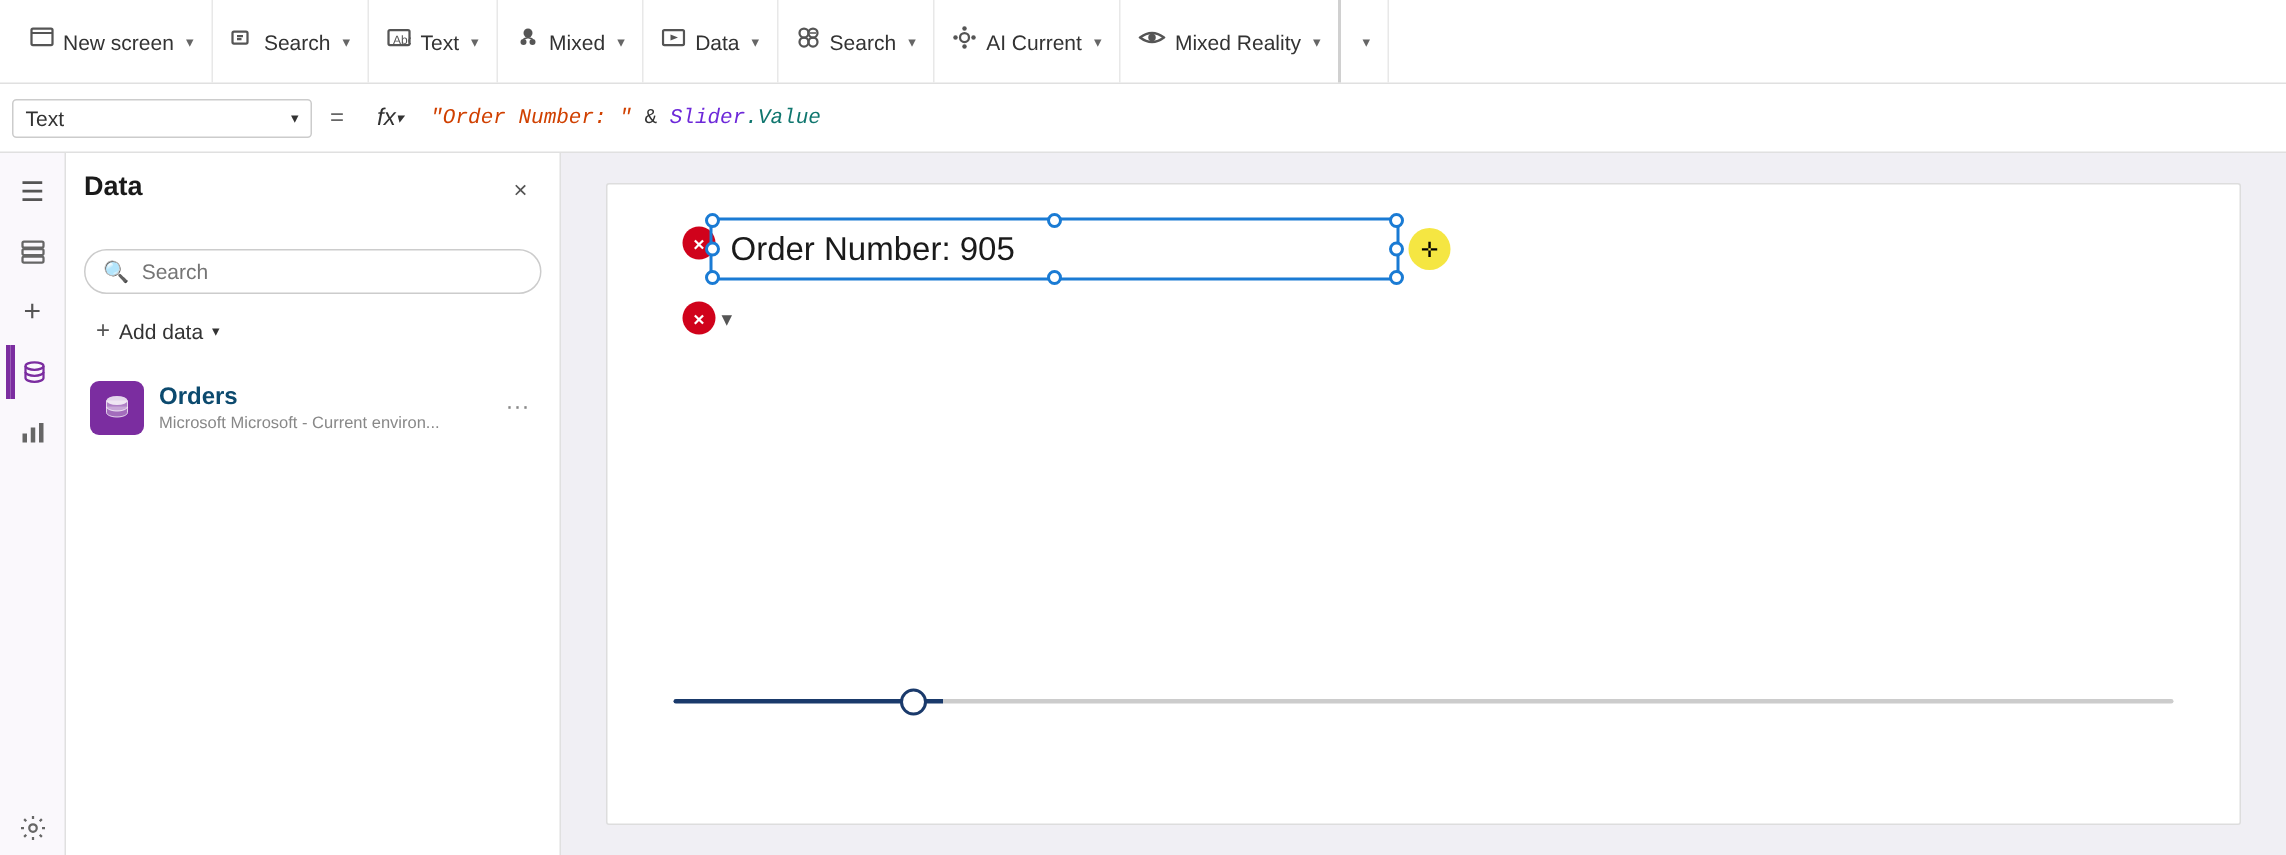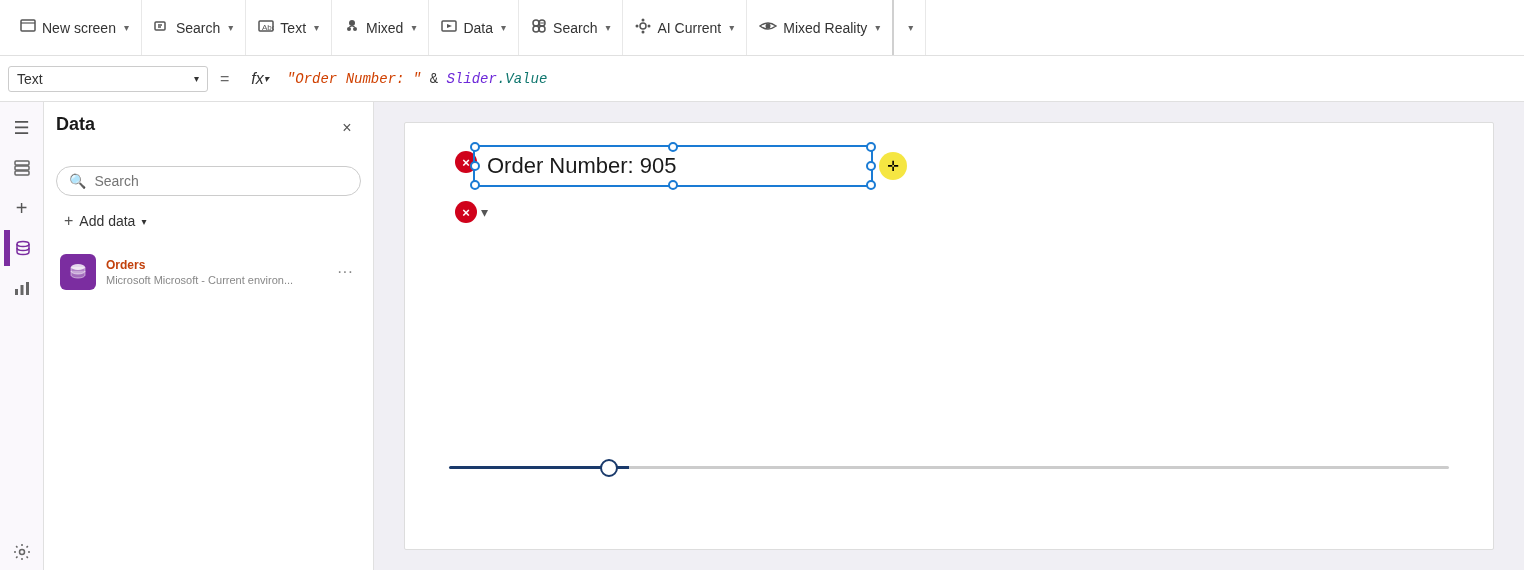--- a/index.html
+++ b/index.html
@@ -193,21 +193,21 @@
       height: 36px;
       background: #7b2da0;
       border-radius: 6px;
       display: flex;
       align-items: center;
       justify-content: center;
       color: #fff;
       font-size: 16px;
     }
     .data-item-info { flex: 1; }
-    .data-item-name { font-size: 12px; font-weight: 600; color: #c2410c; }
+    .data-item-name { font-size: 16px; font-weight: 600; color: #0c4a6e; }
     .data-item-desc { font-size: 11px; color: #888; margin-top: 2px; }
     .data-item-menu { color: #888; font-size: 16px; cursor: pointer; padding: 4px; }
 
     
     .canvas-area {
       flex: 1;
       background: #f0eff4;
       position: relative;
       overflow: hidden;
     }
@@ -535,21 +535,21 @@
     </div>
   </div>
 
   <div class="canvas-area">
     <div class="canvas-content">
 
       <div class="error-badge-group" style="top: 28px; left: 50px;">
         <div class="error-badge">×</div>
       </div>
 
-      <div class="canvas-text-widget" style="top: 22px; left: 68px; width: 400px;">
+      <div class="canvas-text-widget" style="top: 22px; left: 68px; width: 460px;">
         <div class="handle tl"></div>
         <div class="handle tc"></div>
         <div class="handle tr"></div>
         <div class="handle ml"></div>
         <div class="handle mr"></div>
         <div class="handle bl"></div>
         <div class="handle bc"></div>
         <div class="handle br"></div>
         <span class="text-content">Order Number: 905</span>
         <div class="move-icon">✛</div>

